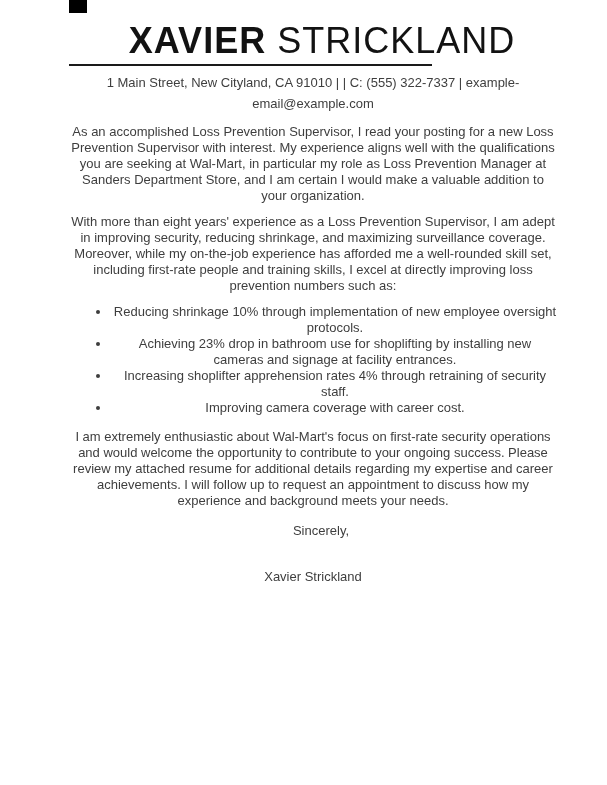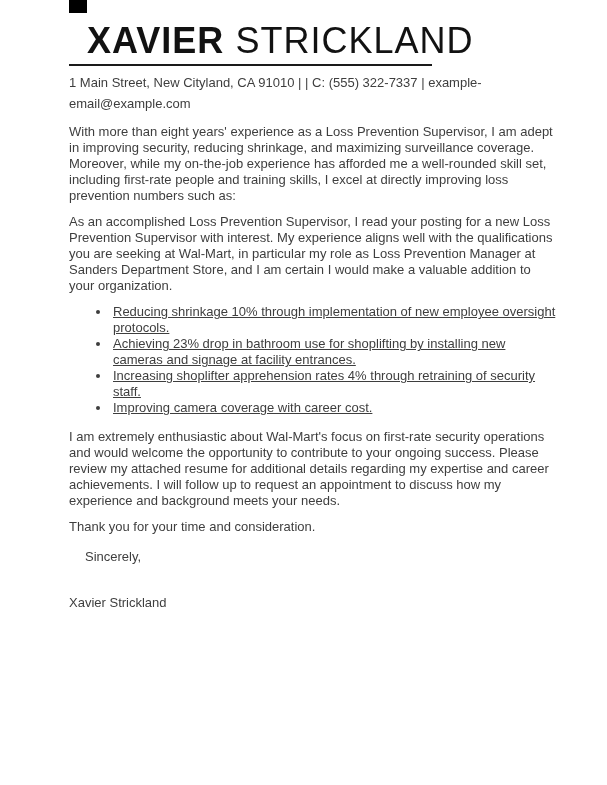--- a/index.html
+++ b/index.html
@@ -7,20 +7,21 @@
     width: 607px; height: 785px;
     background: #ffffff;
     font-family: "Liberation Sans", sans-serif;
     overflow: hidden;
   }
   .page {
     box-sizing: border-box;
     width: 607px; height: 785px;
     padding: 0 50px 0 69px;
     background: #ffffff;
+    text-align: center;
   }
   .top-mark {
     width: 18px; height: 13px;
     background: #000000;
     margin-left: 0;
   }
   h1.name {
     margin: 7px 0 0 18px;
     font-size: 36px;
     line-height: 1.15;
@@ -52,21 +53,21 @@
   }
   .body-copy p.salutation { margin-top: 14px; }
   ul.achievements {
     margin: 10px 0 13px 0;
     padding-left: 42px;
     max-width: 470px;
     font-size: 13px;
     line-height: 16px;
     color: #3e3e3e;
   }
-  ul.achievements li { margin: 0; padding-left: 2px; text-decoration: underline; }
+  ul.achievements li { margin: 0; padding-left: 2px; }
   p.valediction { margin-top: 14px; margin-left: 16px; }
   p.signature { margin-top: 30px; }
 </style>
 </head>
 <body>
 
 <div class="page">
 
   <div class="top-mark"></div>
 
@@ -75,34 +76,33 @@
     <span class="ln">STRICKLAND</span>
   </h1>
 
   <div class="rule"></div>
 
   <p class="contact">1 Main Street, New Cityland, CA 91010 | | C: (555) 322-7337 | example-email@example.com</p>
 
   <div class="body-copy">
 
 
+    <p>As an accomplished Loss Prevention Supervisor, I read your posting for a new Loss Prevention Supervisor with interest. My experience aligns well with the qualifications you are seeking at Wal-Mart, in particular my role as Loss Prevention Manager at Sanders Department Store, and I am certain I would make a valuable addition to your organization.</p>
+
     <p>With more than eight years' experience as a Loss Prevention Supervisor, I am adept in improving security, reducing shrinkage, and maximizing surveillance coverage. Moreover, while my on-the-job experience has afforded me a well-rounded skill set, including first-rate people and training skills, I excel at directly improving loss prevention numbers such as:</p>
-
-    <p>As an accomplished Loss Prevention Supervisor, I read your posting for a new Loss Prevention Supervisor with interest. My experience aligns well with the qualifications you are seeking at Wal-Mart, in particular my role as Loss Prevention Manager at Sanders Department Store, and I am certain I would make a valuable addition to your organization.</p>
 
     <ul class="achievements">
       <li>Reducing shrinkage 10% through implementation of new employee oversight protocols.</li>
       <li>Achieving 23% drop in bathroom use for shoplifting by installing new cameras and signage at facility entrances.</li>
       <li>Increasing shoplifter apprehension rates 4% through retraining of security staff.</li>
       <li>Improving camera coverage with career cost.</li>
     </ul>
 
     <p>I am extremely enthusiastic about Wal-Mart's focus on first-rate security operations and would welcome the opportunity to contribute to your ongoing success. Please review my attached resume for additional details regarding my expertise and career achievements. I will follow up to request an appointment to discuss how my experience and background meets your needs.</p>
 
-    <p>Thank you for your time and consideration.</p>
 
     <p class="valediction">Sincerely,</p>
 
     <p class="signature">Xavier Strickland</p>
 
   </div>
 
 </div>
 
 </body></html>

